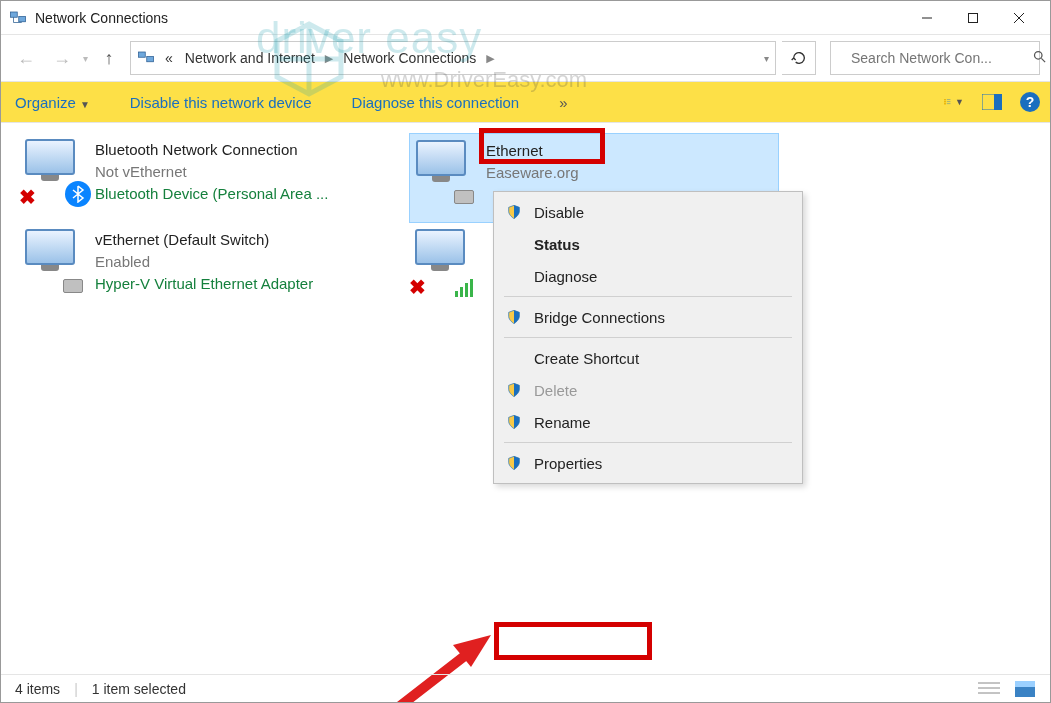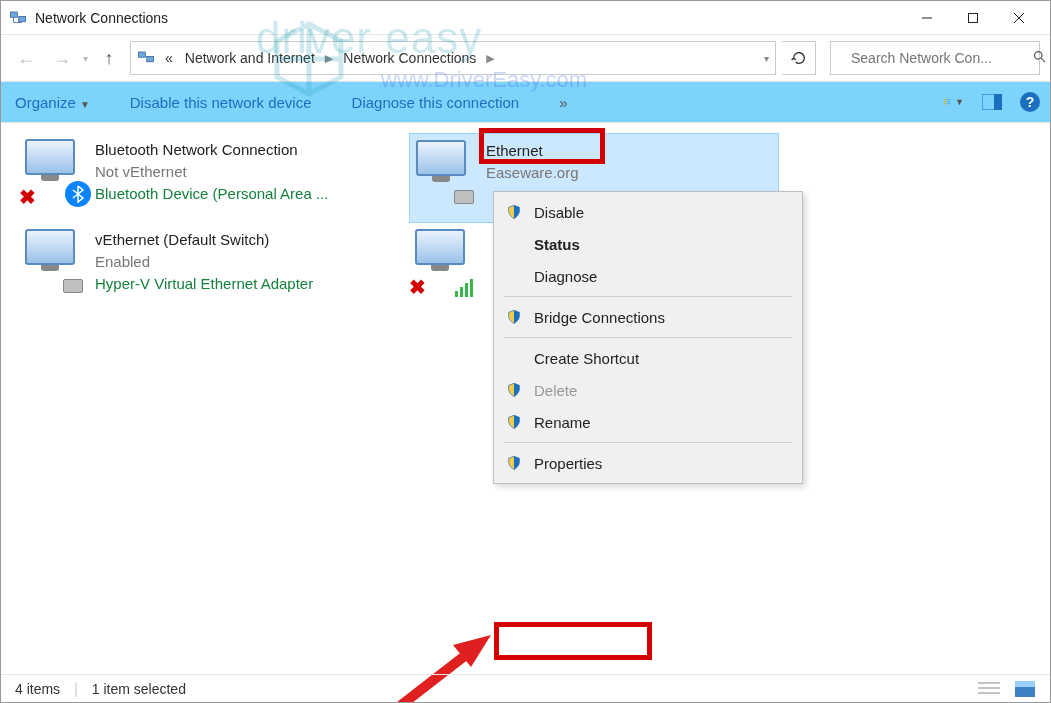--- a/index.html
+++ b/index.html
@@ -19,21 +19,21 @@
 .addressbox { flex: 1; height: 34px; border: 1px solid #ccc; display: flex; align-items: center; padding: 0 6px; gap: 8px; background:#fff; }
 .addressbox .loc-icon { width: 18px; height: 18px; }
 .breadcrumb-part { font-size: 14px; color: #333; padding: 0 2px; }
 .breadcrumb-sep { color: #888; font-size: 11px; }
 .refresh-btn { width: 34px; height: 34px; border: 1px solid #ccc; border-left:none; display:flex;align-items:center;justify-content:center; color:#555; }
 .searchbox { width: 210px; height: 34px; border: 1px solid #ccc; margin-left: 8px; display: flex; align-items: center; padding: 0 20px; color:#777; }
 .searchbox input { border: none; outline: none; flex:1; font-size: 14px; color:#333; }
 .searchbox .search-icon { color:#555; font-size:15px; }
 
 
-.cmdbar { height: 42px; border-top: 1px solid #e5e5e5; border-bottom: 1px solid #e5e5e5; display: flex; align-items: center; padding: 0 10px; gap: 32px; background:#7dd3fc;text-align:right; }
+.cmdbar { height: 42px; border-top: 1px solid #e5e5e5; border-bottom: 1px solid #e5e5e5; display: flex; align-items: center; padding: 0 10px; gap: 32px; background:#fde047;text-align:right; }
 .cmdbar .cmd { font-size: 15px; color: #1a6fbf; padding: 4px 4px; }
 .cmdbar .cmd .caret { font-size: 10px; margin-left: 4px; color:#555; }
 .cmdbar .spacer { flex: 1; }
 .cmdbar .tool-icons { display: flex; gap: 18px; align-items: center; }
 .tool-icon { width:20px; height:20px; display:flex;align-items:center;justify-content:center; color:#1a6fbf; }
 .help-icon { width:20px;height:20px;border-radius:50%;background:#1a6fbf;color:#fff;display:flex;align-items:center;justify-content:center;font-weight:bold;font-size:14px; }
 
 
 .content { position: relative; height: 545px; padding: 10px 18px; }
 .conn-grid { display: flex; flex-wrap: wrap; gap: 0 20px; }
@@ -70,21 +70,21 @@
 .red-arrow { position:absolute; left:380px; top:510px; width:110px; height:90px; }
 
 
 .statusbar { position:absolute; left:0; bottom:0; right:0; height:28px; border-top:1px solid #e5e5e5; display:flex; align-items:center; padding:0 14px; font-size:14px; color:#333; gap:14px; }
 .statusbar .divider { color:#ccc; }
 .statusbar .spacer { flex:1; }
 .sb-icon { width:22px; height:18px; }
 
 
 .watermark { position:absolute; left:255px; top:12px; font-size:44px; font-weight:300; color:#20a0b0; opacity:0.22; pointer-events:none; letter-spacing:1px; }
-.watermark-sub { position:absolute; left:380px; top:66px; font-size:22px; color:#1d4ed8; opacity:0.22; pointer-events:none; }
+.watermark-sub { position:absolute; left:380px; top:66px; font-size:22px; color:#404040; opacity:0.22; pointer-events:none; }
 .wm-logo { position:absolute; left:268px; top:18px; opacity:0.22; pointer-events:none; }
 </style>
 </head>
 <body>
 
 <svg class="wm-logo" width="80" height="80" viewBox="0 0 80 80">
   <polygon points="40,5 72,22 72,58 40,75 8,58 8,22" fill="none" stroke="#20a0b0" stroke-width="5"></polygon>
   <line x1="40" y1="5" x2="40" y2="75" stroke="#20a0b0" stroke-width="5"></line>
   <line x1="8" y1="40" x2="72" y2="40" stroke="#20a0b0" stroke-width="5"></line>
 </svg>

